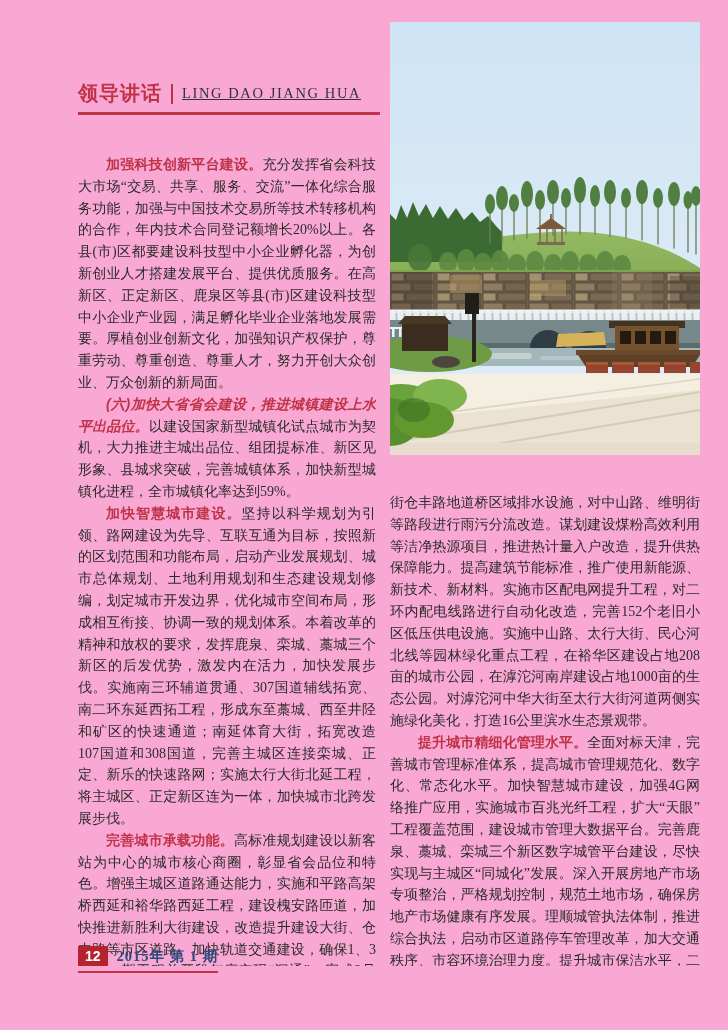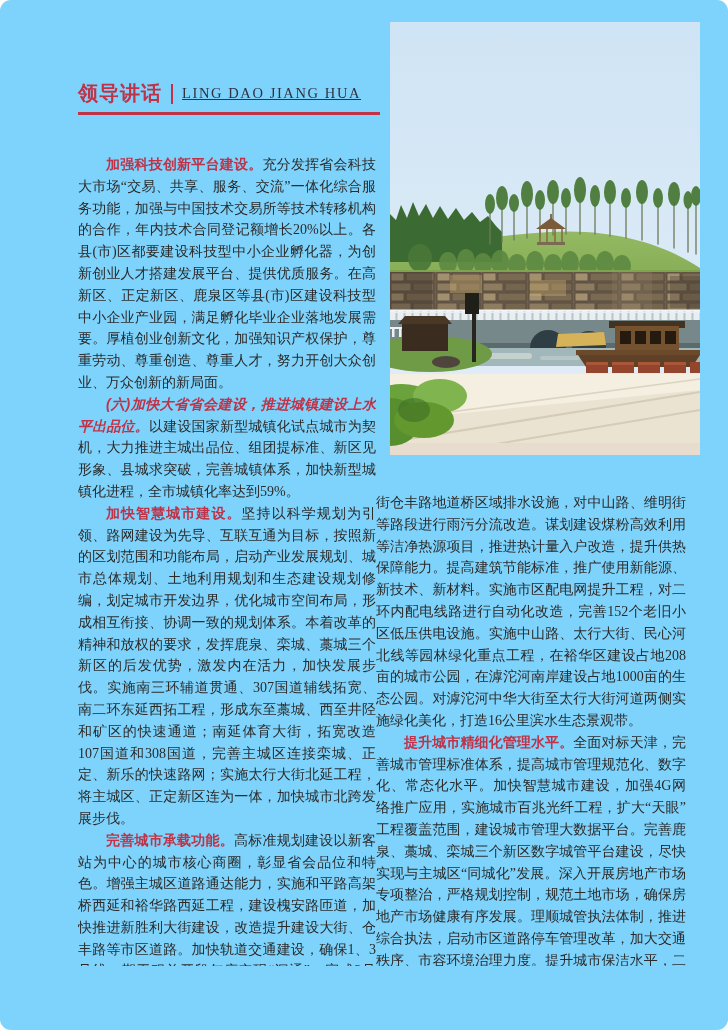--- a/index.html
+++ b/index.html
@@ -1,38 +1,38 @@
 <!DOCTYPE html>
 <html lang="zh" style="--accent: #bf3247; --footer-red: #b5232f; --navy: #2c4a7c;"><head>
 <meta charset="utf-8">
 <style>
   html,body{margin:0;padding:0;}
   body{width:728px;height:1030px;background:#fdfdfb;}
-  .page{position:relative;width:728px;height:1030px;background:#7dd3fc;overflow:hidden;
-        font-family:"Liberation Serif",serif;border-radius:11px;}
+  .page{position:relative;width:728px;height:1030px;background:#f9a8d4;overflow:hidden;
+        font-family:"Liberation Serif",serif;}
 
   
   .masthead{position:absolute;left:78px;top:80px;width:302px;}
   .masthead-row{display:flex;align-items:center;gap:9px;}
   .masthead .cn{font-family:"Liberation Sans",sans-serif;font-weight:bold;font-size:20px;
                 color:var(--accent,#bf3247);letter-spacing:1px;white-space:nowrap;}
   .masthead .divider{width:2px;height:20px;background:var(--accent,#bf3247);}
   .masthead .py{font-family:"Liberation Serif",serif;font-size:14.5px;color:#32323f;
                 letter-spacing:1.6px;white-space:nowrap;text-decoration:underline;}
   .masthead .rule{margin-top:5px;height:3px;background:var(--accent,#bf3247);}
 
   
   .photo{position:absolute;left:390px;top:22px;width:310px;height:433px;overflow:hidden;}
   .photo svg{display:block;}
 
   
   .col{position:absolute;font-size:14px;line-height:21.8px;color:#2b2b2b;
        text-align:justify;overflow:hidden;margin-top:32px;}
   .col-left{left:78px;top:122px;width:298px;height:812px;}
-  .col-right{left:376px;top:460px;width:310px;height:474px;}
+  .col-right{left:390px;top:460px;width:310px;height:474px;}
   .para{margin:0;text-indent:2em;}
   .para.no-indent{text-indent:0;}
   .lead{color:var(--accent,#bf3247);font-weight:bold;font-family:"Liberation Sans",sans-serif;}
   .lead.italic{font-style:italic;}
 
   
   .pagefoot{position:absolute;left:78px;top:946px;width:140px;display:flex;align-items:center;
             border-bottom:2px solid var(--accent,#bf3247);padding-bottom:5px;}
   .pagenum{background:var(--footer-red,#b5232f);color:#fff;font-family:"Liberation Sans",sans-serif;
            font-weight:bold;font-size:14px;padding:1px 7px;line-height:18px;}
@@ -248,14 +248,18 @@
       <p class="para"><span class="lead">加强科技创新平台建设。</span><span>充分发挥省会科技大市场“交易、共享、服务、交流”一体化综合服务功能，加强与中国技术交易所等技术转移机构的合作，年内技术合同登记额增长20%以上。各县(市)区都要建设科技型中小企业孵化器，为创新创业人才搭建发展平台、提供优质服务。在高新区、正定新区、鹿泉区等县(市)区建设科技型中小企业产业园，满足孵化毕业企业落地发展需要。厚植创业创新文化，加强知识产权保护，尊重劳动、尊重创造、尊重人才，努力开创大众创业、万众创新的新局面。</span></p>
       <p class="para"><span class="lead italic">(六)加快大省省会建设，推进城镇建设上水平出品位。</span><span>以建设国家新型城镇化试点城市为契机，大力推进主城出品位、组团提标准、新区见形象、县城求突破，完善城镇体系，加快新型城镇化进程，全市城镇化率达到59%。</span></p>
       <p class="para"><span class="lead">加快智慧城市建设。</span><span>坚持以科学规划为引领、路网建设为先导、互联互通为目标，按照新的区划范围和功能布局，启动产业发展规划、城市总体规划、土地利用规划和生态建设规划修编，划定城市开发边界，优化城市空间布局，形成相互衔接、协调一致的规划体系。本着改革的精神和放权的要求，发挥鹿泉、栾城、藁城三个新区的后发优势，激发内在活力，加快发展步伐。实施南三环辅道贯通、307国道辅线拓宽、南二环东延西拓工程，形成东至藁城、西至井陉和矿区的快速通道；南延体育大街，拓宽改造107国道和308国道，完善主城区连接栾城、正定、新乐的快速路网；实施太行大街北延工程，将主城区、正定新区连为一体，加快城市北跨发展步伐。</span></p>
       <p class="para"><span class="lead">完善城市承载功能。</span><span>高标准规划建设以新客站为中心的城市核心商圈，彰显省会品位和特色。增强主城区道路通达能力，实施和平路高架桥西延和裕华路西延工程，建设槐安路匝道，加快推进新胜利大街建设，改造提升建设大街、仓丰路等市区道路。加快轨道交通建设，确保1、3号线一期工程首开段年底实现“洞通”，完成2号线初步设计评审及报批等前期工作。推进“公交都市”建设，新开辟5条公交线路，启动快速公交建设，建成汇通路公交枢纽站和30个港湾式公交站。提升城市排水管网建设标准，完善胜利大</span></p>
     </div>
   <div class="col col-right" id="col-right">
       <p class="para no-indent"><span>街仓丰路地道桥区域排水设施，对中山路、维明街等路段进行雨污分流改造。谋划建设煤粉高效利用等洁净热源项目，推进热计量入户改造，提升供热保障能力。提高建筑节能标准，推广使用新能源、新技术、新材料。实施市区配电网提升工程，对二环内配电线路进行自动化改造，完善152个老旧小区低压供电设施。实施中山路、太行大街、民心河北线等园林绿化重点工程，在裕华区建设占地208亩的城市公园，在滹沱河南岸建设占地1000亩的生态公园。对滹沱河中华大街至太行大街河道两侧实施绿化美化，打造16公里滨水生态景观带。</span></p>
       <p class="para"><span class="lead">提升城市精细化管理水平。</span><span>全面对标天津，完善城市管理标准体系，提高城市管理规范化、数字化、常态化水平。加快智慧城市建设，加强4G网络推广应用，实施城市百兆光纤工程，扩大“天眼”工程覆盖范围，建设城市管理大数据平台。完善鹿泉、藁城、栾城三个新区数字城管平台建设，尽快实现与主城区“同城化”发展。深入开展房地产市场专项整治，严格规划控制，规范土地市场，确保房地产市场健康有序发展。理顺城管执法体制，推进综合执法，启动市区道路停车管理改革，加大交通秩序、市容环境治理力度。提升城市保洁水平，二环内主次干道机械化清扫保洁率达</span></p>
     </div>
 
+  <footer class="pagefoot">
+    <span class="pagenum">12</span>
+    <span class="issue">2015年 第 1 期</span>
+  </footer>
 
 </div>
 
 </body></html>

